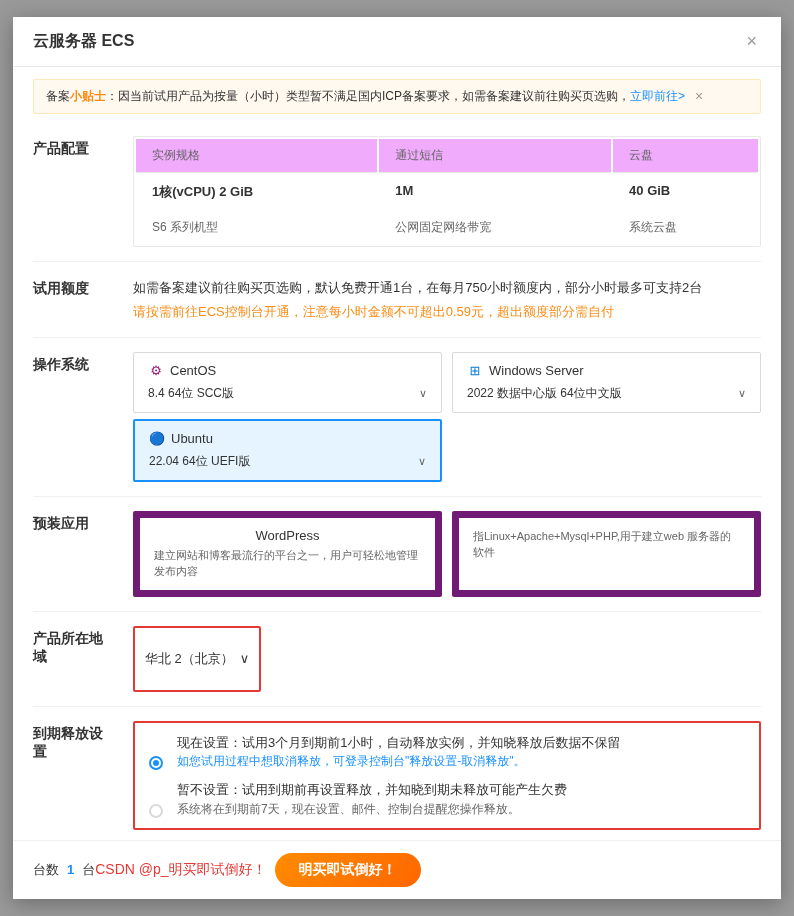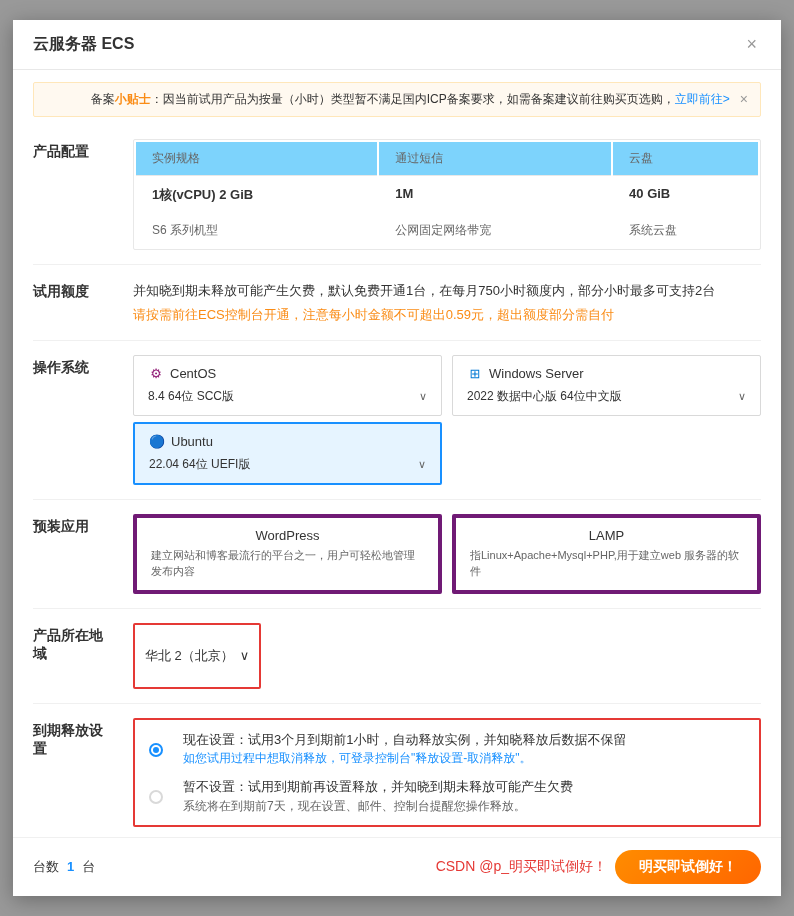--- a/index.html
+++ b/index.html
@@ -38,21 +38,21 @@
       background: none;
       border: none;
       padding: 0 4px;
     }
     .notice-bar {
       background: #fff9f0;
       border: 1px solid #ffe7ba;
       margin: 12px 20px;
       padding: 8px 12px;
       display: flex;
-      justify-content: flex-end;
+      justify-content: flex-start;
       align-items: flex-start;
       font-size: 12px;
       color: #333;
       border-radius: 2px;
     }
     .notice-bar .tip-label {
       color: #fa8c16;
       font-weight: bold;
     }
     .notice-bar a {
@@ -82,21 +82,21 @@
       border-top: 1px solid #f0f0f0;
       margin: 4px 20px;
     }
     
     .config-table {
       border: 1px solid #e8e8e8;
       width: 100%;
       border-radius: 2px;
     }
     .config-table thead tr {
-      background: #7dd3fc;
+      background: #f0abfc;
     }
     .config-table th {
       padding: 8px 16px;
       text-align: left;
       font-weight: 500;
       color: #666;
       border-bottom: 1px solid #e8e8e8;
       font-size: 12px;
     }
     .config-table td {
@@ -163,21 +163,21 @@
     .dropdown-arrow {
       color: #666;
       font-size: 11px;
     }
     
     .app-grid {
       display: flex;
       gap: 10px;
     }
     .app-card {
-      border: 4px solid #701a75;
+      border: 7px solid #701a75;
       border-radius: 2px;
       padding: 10px 14px;
       flex: 1;
       cursor: pointer;
     }
     .app-card-title {
       font-size: 13px;
       color: #333;
       margin-bottom: 4px;
       text-align: center;
@@ -201,22 +201,22 @@
     }
     
     .expiry-box {
       border: 2px solid #e53935;
       border-radius: 2px;
       padding: 10px 14px;
       flex: 1;
     }
     .radio-option {
       display: flex;
-      align-items: center;
-      gap: 20px;
+      align-items: flex-end;
+      gap: 14px;
       margin-bottom: 10px;
     }
     .radio-option:last-child {
       margin-bottom: 0;
     }
     .radio-dot {
       width: 14px;
       height: 14px;
       border-radius: 50%;
       border: 2px solid #1890ff;
@@ -247,21 +247,21 @@
     }
     .radio-text .sub2 {
       font-size: 12px;
       color: #666;
     }
     
     .modal-footer {
       padding: 12px 20px;
       display: flex;
       align-items: center;
-      justify-content: space-between;
+      justify-content: flex-start;
       border-top: 1px solid #f0f0f0;
     }
     .footer-left {
       display: flex;
       align-items: center;
       gap: 8px;
       font-size: 13px;
       color: #333;
     }
     .footer-count {
@@ -355,21 +355,21 @@
         </tbody>
       </table>
     </div>
   </div>
 
   <hr class="divider">
 
   <div class="section-row">
     <div class="section-label">试用额度</div>
     <div class="section-content quota-text">
-      <div>并知晓到期未释放可能产生欠费，默认免费开通1台，在每月750小时额度内，部分小时最多可支持2台</div>
+      <div>如需备案建议前往购买页选购，默认免费开通1台，在每月750小时额度内，部分小时最多可支持2台</div>
       <div class="orange-link">请按需前往ECS控制台开通，注意每小时金额不可超出0.59元，超出额度部分需自付</div>
     </div>
   </div>
 
   <hr class="divider">
 
   <div class="section-row">
     <div class="section-label">操作系统</div>
     <div class="section-content">
       <div class="os-grid">
@@ -417,21 +417,20 @@
 
   <div class="section-row">
     <div class="section-label">预装应用</div>
     <div class="section-content">
       <div class="app-grid">
         <div class="app-card">
           <div class="app-card-title">WordPress</div>
           <div class="app-card-desc">建立网站和博客最流行的平台之一，用户可轻松地管理发布内容</div>
         </div>
         <div class="app-card">
-          <div class="app-card-title">LAMP</div>
           <div class="app-card-desc">指Linux+Apache+Mysql+PHP,用于建立web 服务器的软件</div>
         </div>
       </div>
     </div>
   </div>
 
   <hr class="divider">
 
   <div class="section-row">
     <div class="section-label">产品所在地域</div>

